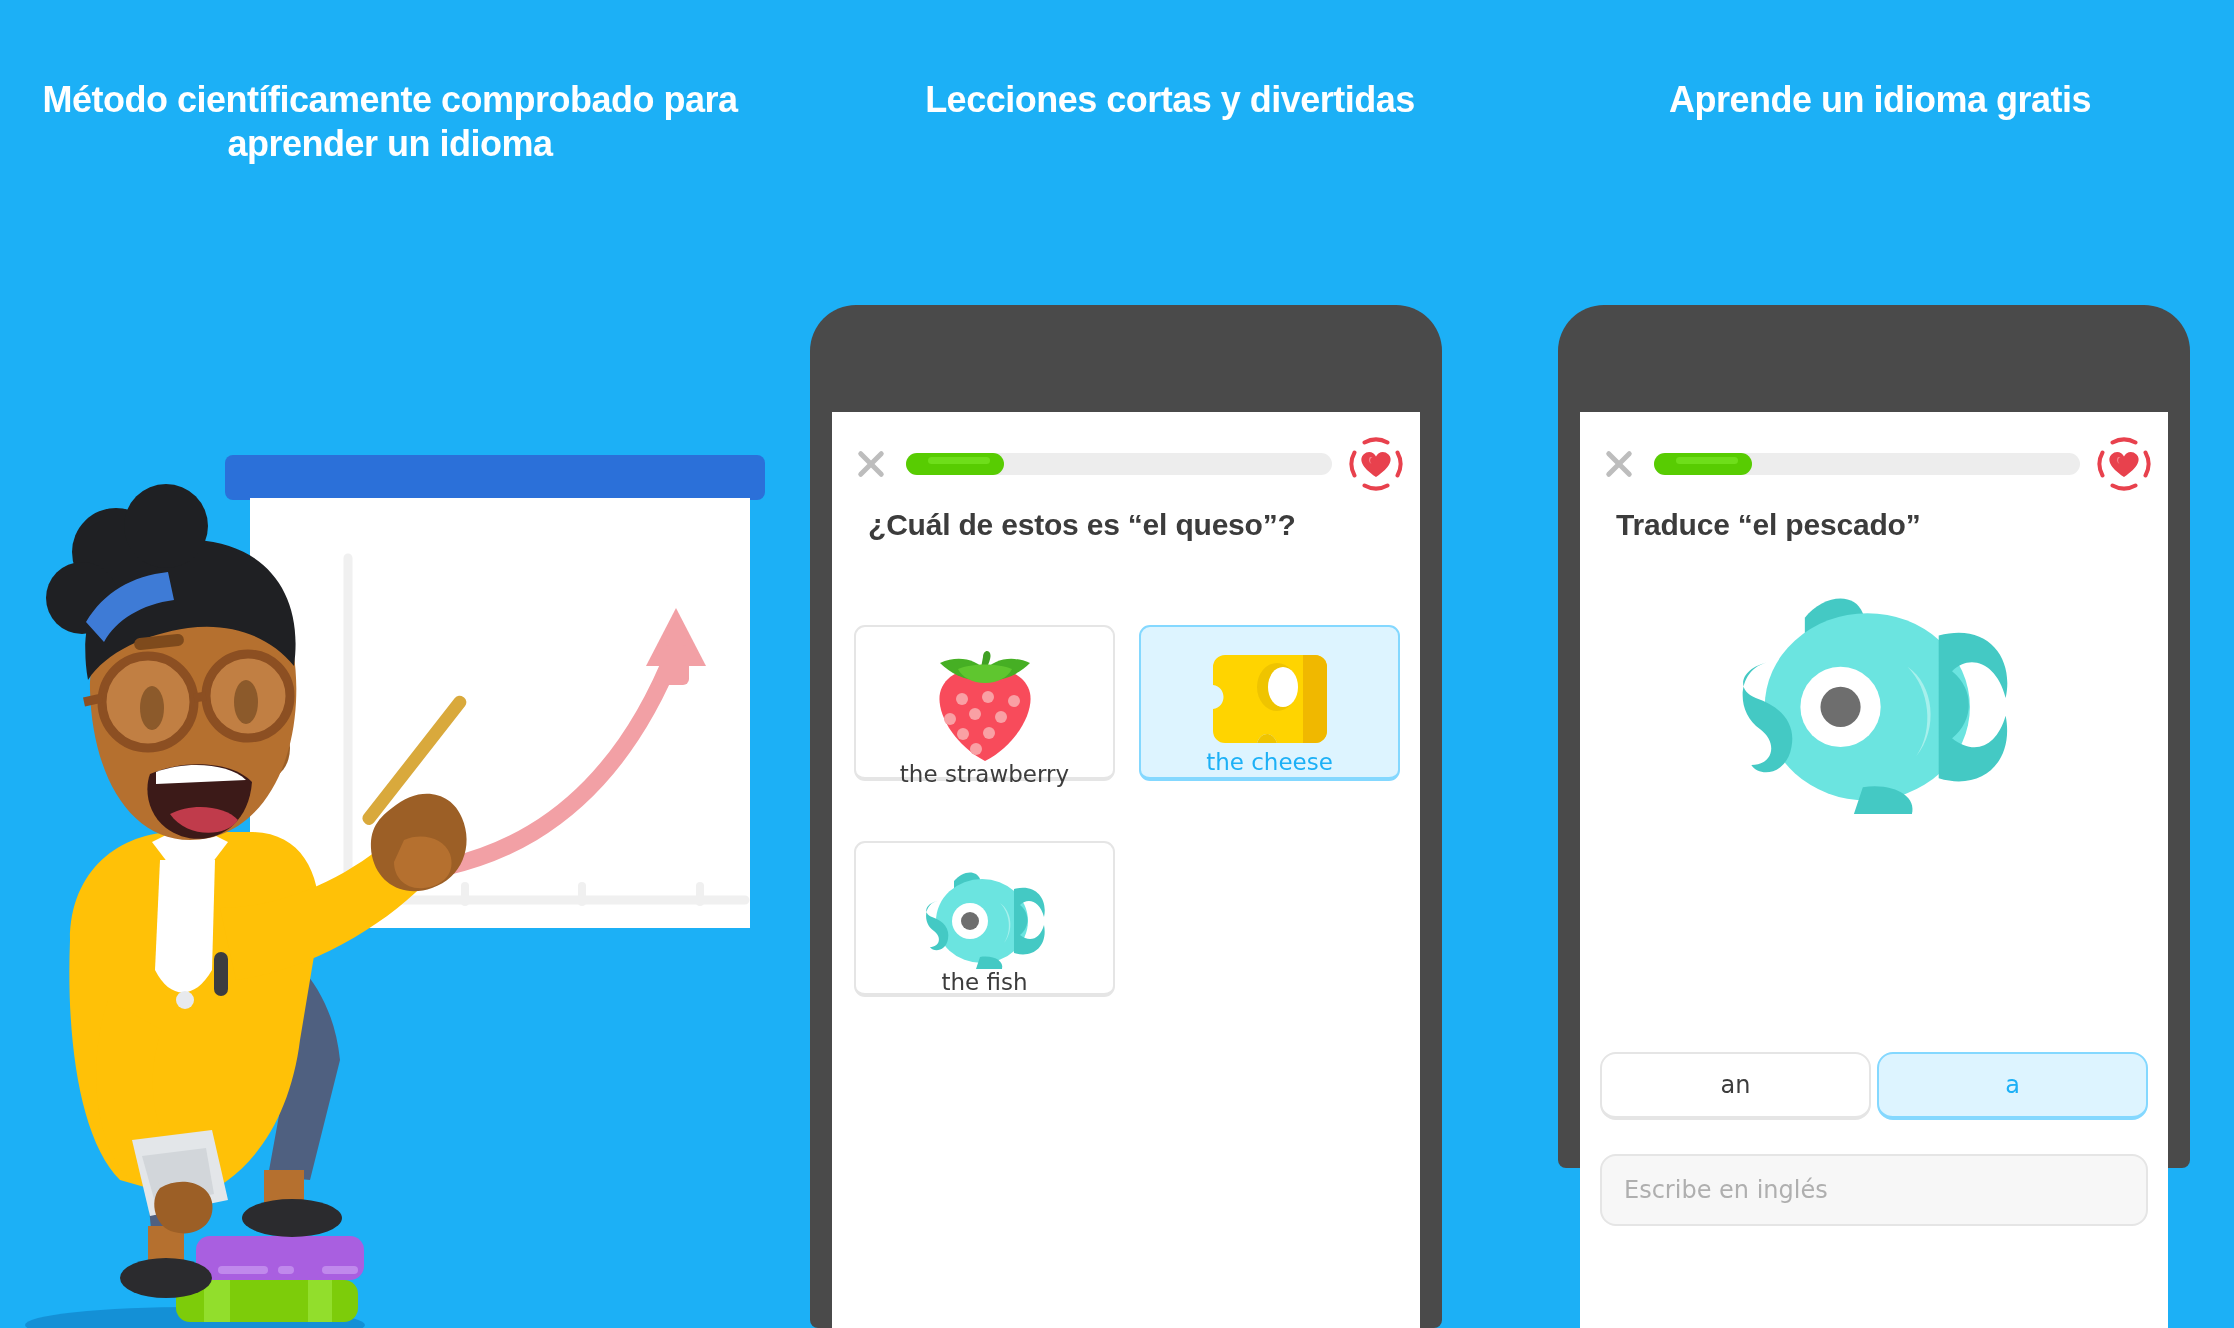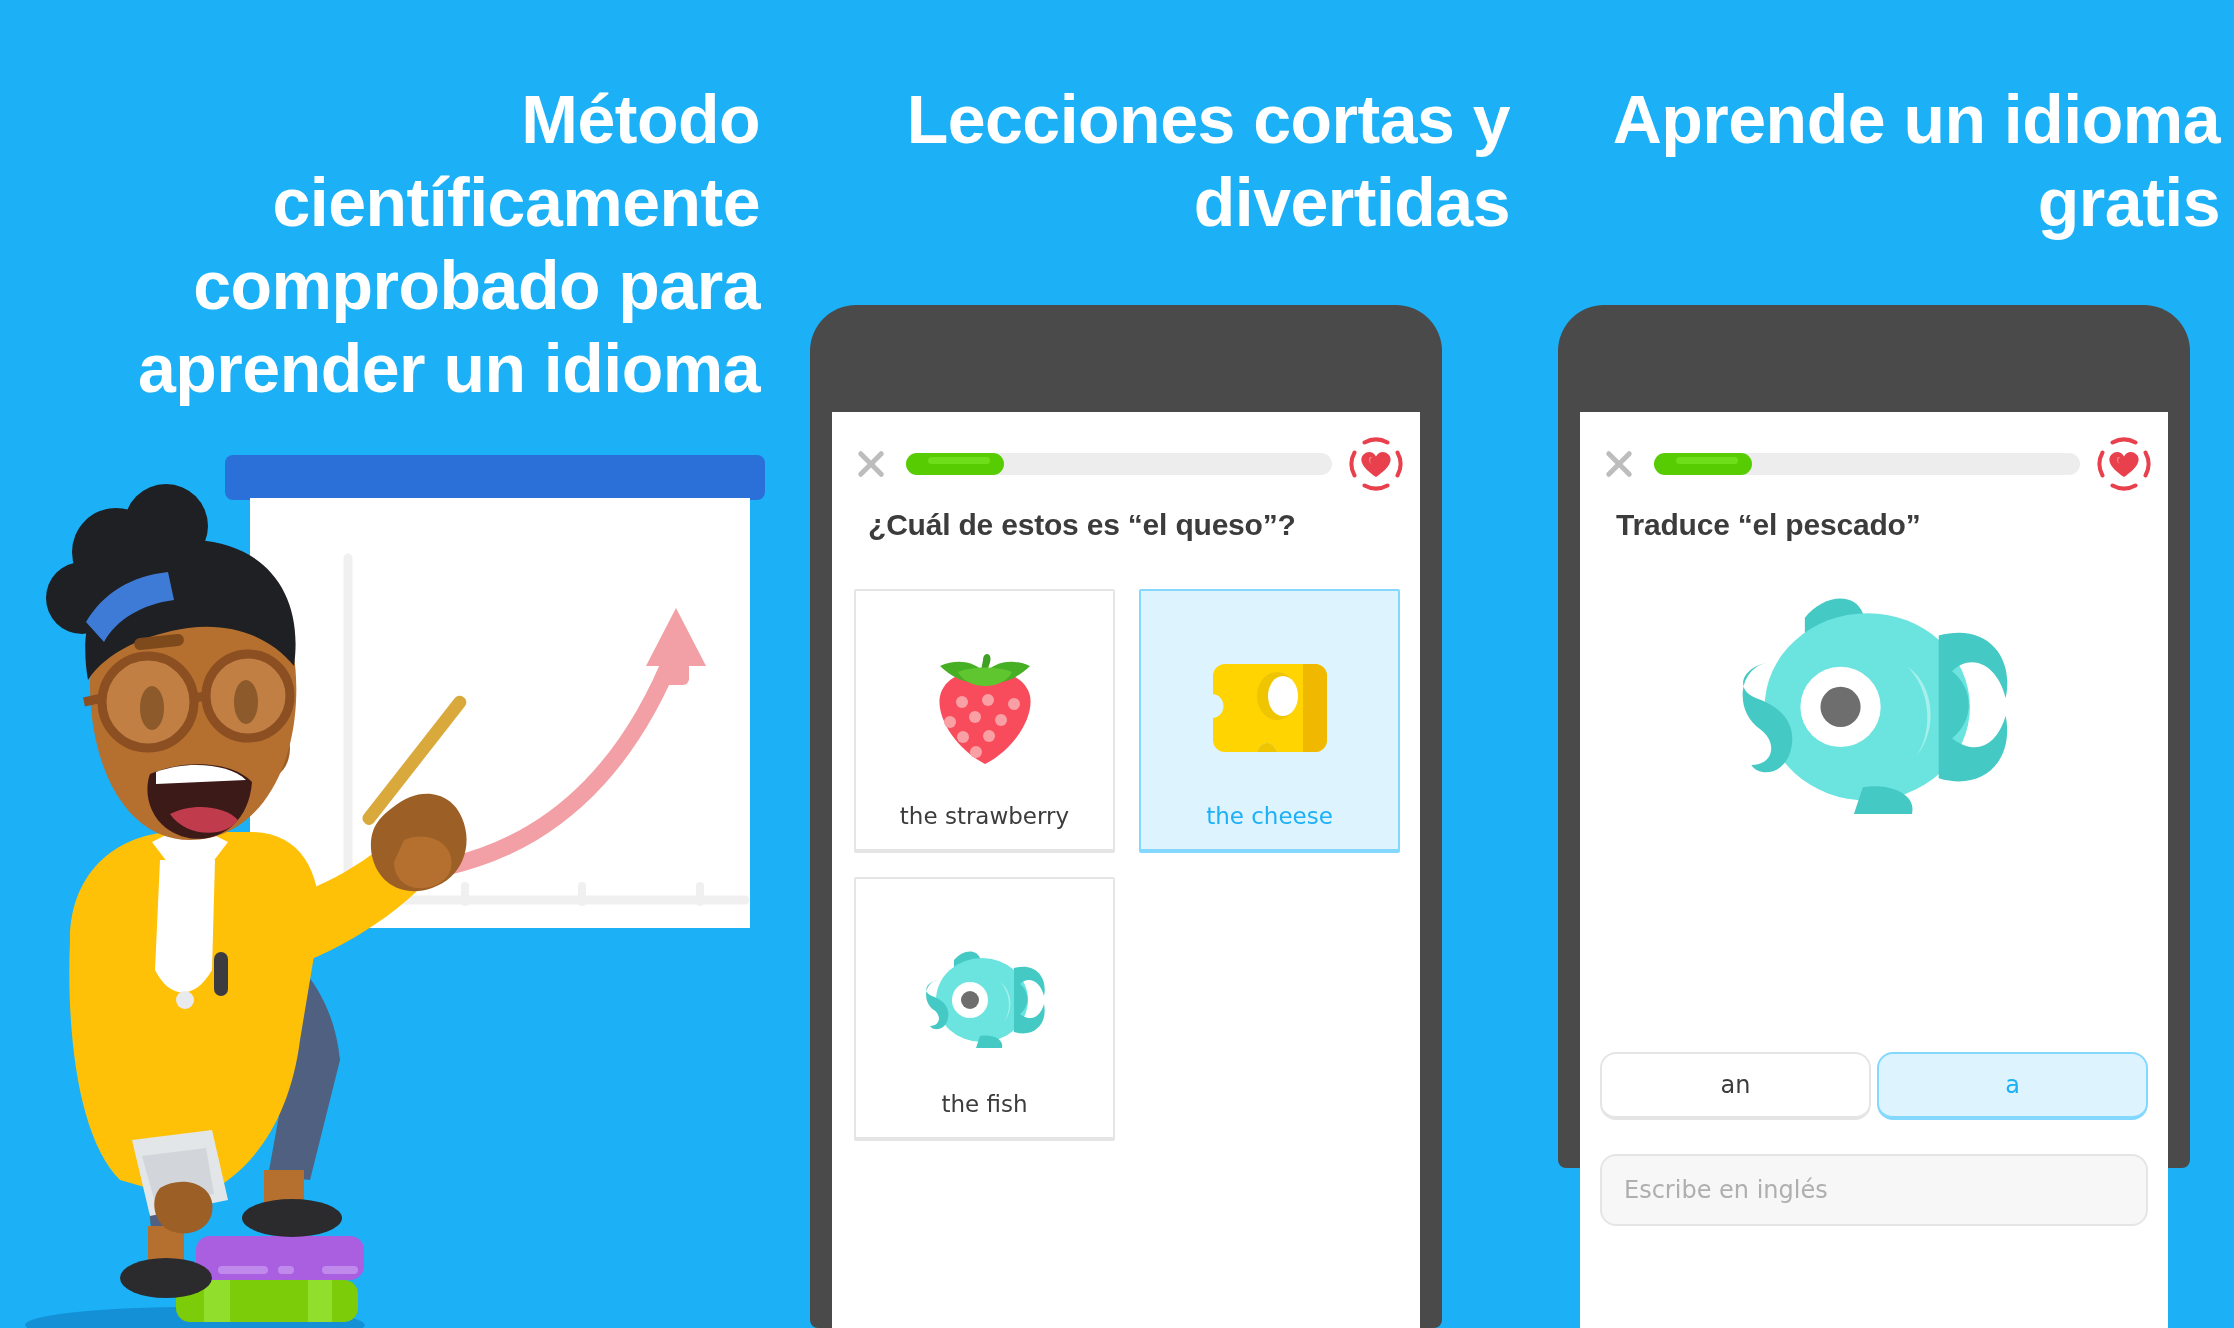--- a/index.html
+++ b/index.html
@@ -10,24 +10,24 @@
   }
   body { background: #1CB0F6; position: relative; }
 
   .stage { position: absolute; inset: 0; }
 
   
   .heading {
     position: absolute;
     color: #FFFFFF;
     font-weight: 800;
-    text-align: right;
+    text-align: center;
     line-height: 1.22;
     letter-spacing: -0.5px;
-    font-size: 68px;
+    font-size: 36px;
   }
   #heading-1 { left: 20px;   top: 78px;  width: 740px; }
   #heading-2 { left: 830px;  top: 78px;  width: 680px; }
   #heading-3 { left: 1540px; top: 78px;  width: 680px; }
 
   
   .illo { position: absolute; left: 0px; top: 440px; width: 800px; height: 888px; }
   .illo svg { display: block; }
 
   
@@ -108,30 +108,31 @@
   
   .answer-grid {
     position: absolute;
     left: 22px; top: 177px;
     width: 546px;
     display: grid;
     grid-template-columns: 1fr 1fr;
     gap: 24px 24px;
   }
   .answer-card {
-    height: 264px;
+    height: 156px;
     background: #FFFFFF;
     border: 2px solid #E5E5E5;
     border-bottom-width: 4px;
-    border-radius: 2px;
+    border-radius: 11px;
     display: flex;
     flex-direction: column;
     align-items: center;
     justify-content: space-between;
     padding: 22px 8px 16px;
+    margin-top: 36px;
   }
   .answer-card.selected {
     background: #DDF4FF;
     border-color: #84D8FF;
   }
   .answer-art {
     flex: 1 1 auto;
     display: flex; align-items: center; justify-content: center;
     width: 100%;
   }

